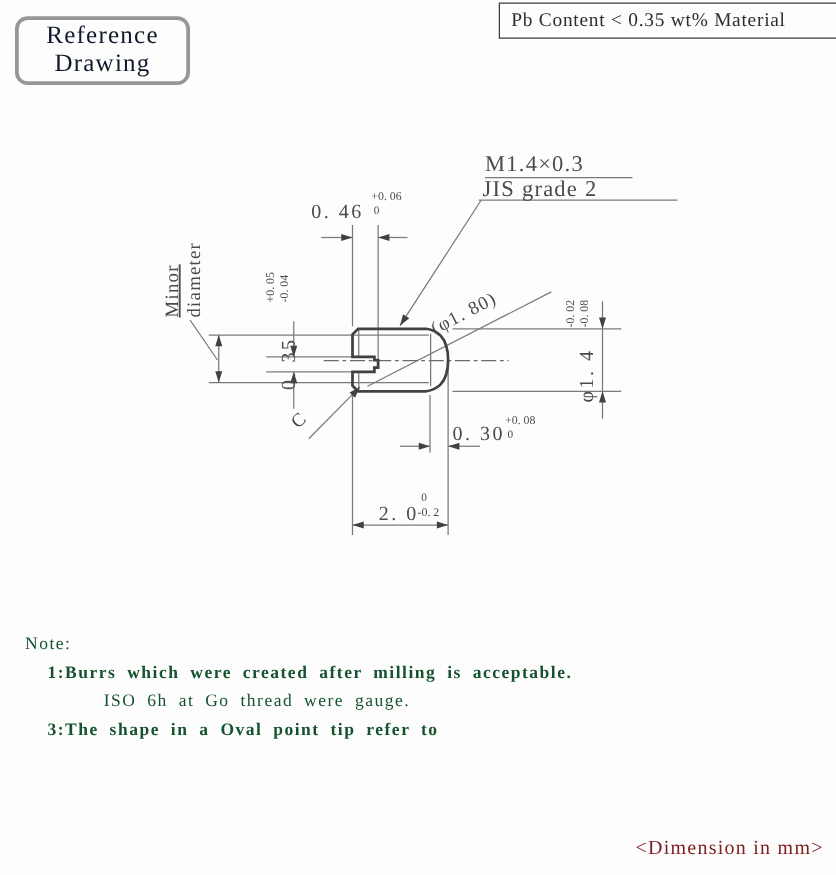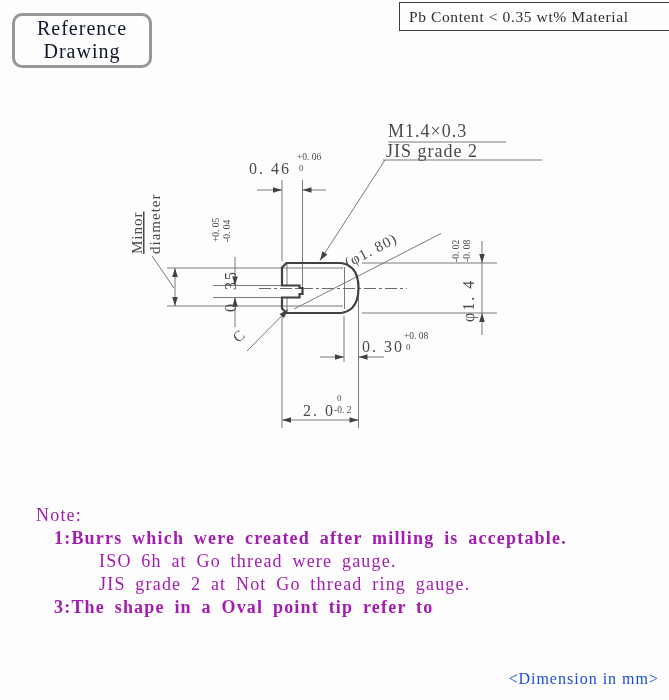--- a/index.html
+++ b/index.html
@@ -20,29 +20,29 @@
     border:1.5px solid #3d3d3d;background:#fdfdfd;
     font-size:15.5px;line-height:27px;padding-left:9px;
     color:#2e2e2e;letter-spacing:0.6px;white-space:nowrap;
   }
   .drawing-svg{position:absolute;left:0;top:0;}
   svg text{
     font-family:"Liberation Serif","DejaVu Serif",serif;
     fill:#4a4a4a;
   }
   .notes{
-    position:absolute;left:36px;top:504px;width:600px;
-    font-size:18px;line-height:23px;letter-spacing:1.2px;word-spacing:4px;
-    color:#a21caf;
+    position:absolute;left:20px;top:504px;width:600px;
+    font-size:14px;line-height:23px;letter-spacing:1.2px;word-spacing:4px;
+    color:#14532d;
   }
   .notes .ind1{padding-left:18px;font-weight:bold;}
   .notes .ind2{padding-left:63px;}
   .footer{
     position:absolute;right:10px;top:670px;
-    font-size:16px;letter-spacing:1px;color:#1d4ed8;
+    font-size:16px;letter-spacing:1px;color:#7f1d1d;
   }
 </style>
 </head>
 <body>
 
 <div class="stamp">
   <div>Reference</div>
   <div>Drawing</div>
 </div>
 
@@ -150,17 +150,16 @@
   <text x="337" y="401" font-size="9">0</text>
   <text x="334" y="413" font-size="9.5">-0. 2</text>
 
   <text transform="rotate(-42 238 334)" x="232" y="341" font-size="15">C</text>
 </svg>
 
 <div class="notes">
   <div>Note:</div>
   <div class="ind1">1:Burrs which were created after milling is acceptable.</div>
   <div class="ind2">ISO 6h at Go thread were gauge.</div>
-  <div class="ind2">JIS grade 2 at Not Go thread ring gauge.</div>
   <div class="ind1">3:The shape in a Oval point tip refer to</div>
 </div>
 
 <div class="footer">&lt;Dimension in mm&gt;</div>
 
 </body></html>

